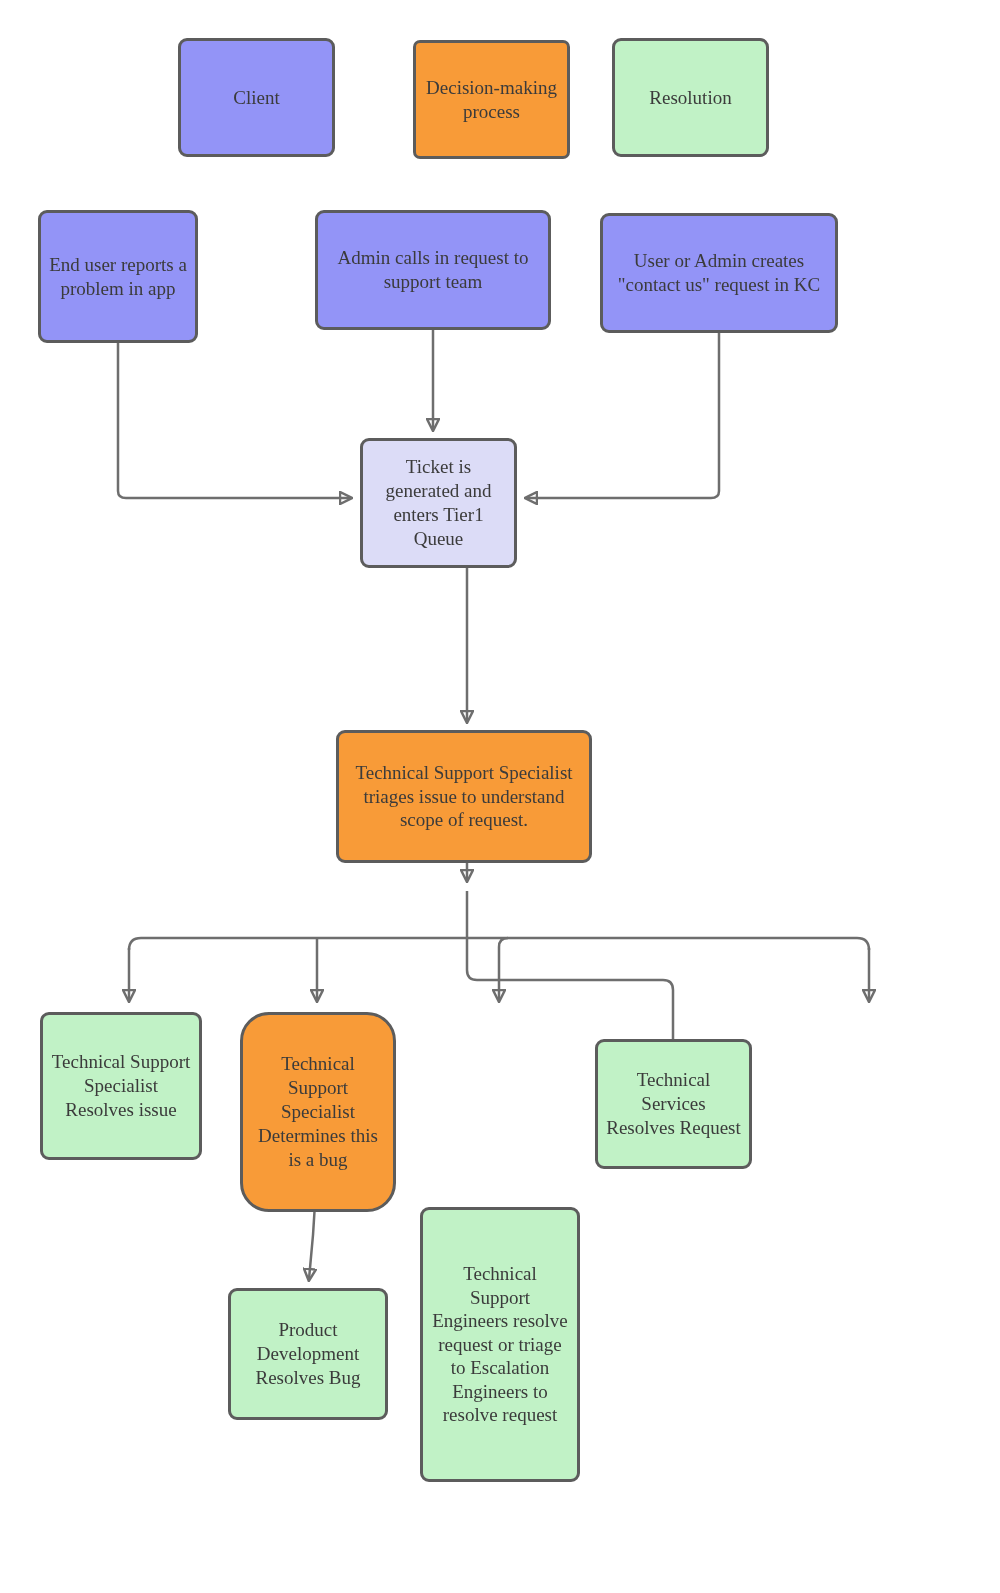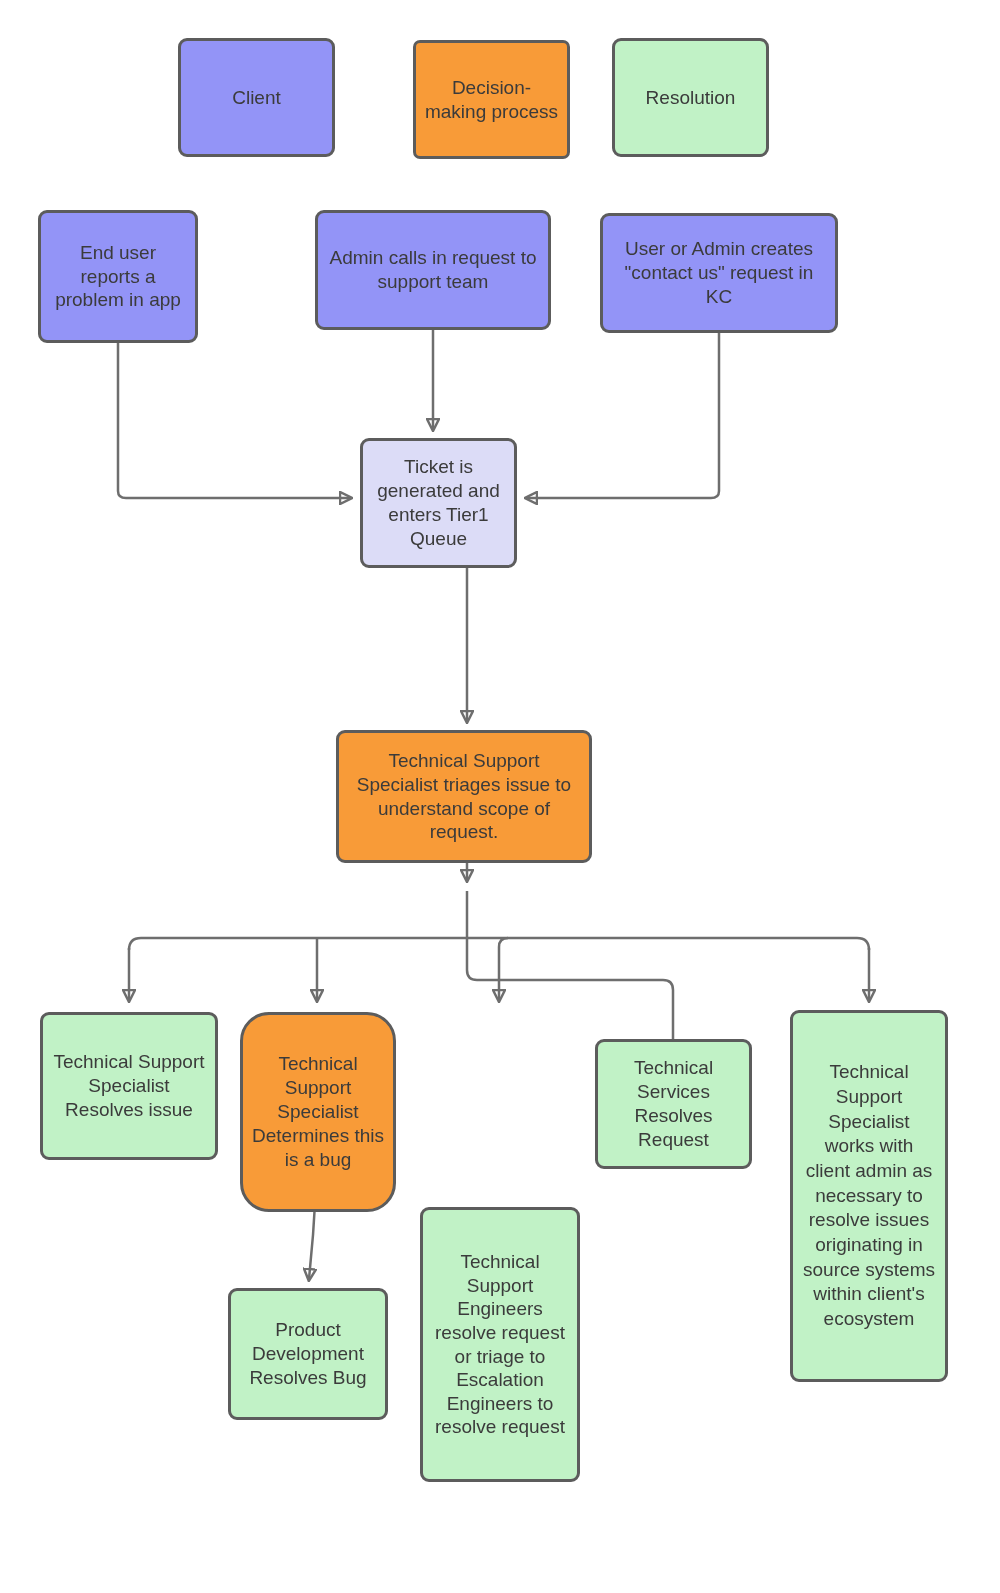--- a/index.html
+++ b/index.html
@@ -1,18 +1,18 @@
 <!DOCTYPE html>
 <html style="--c-purple: #9394f7; --c-orange: #f89b38; --c-green: #c1f2c6; --c-lavender: #dcdcf7; --c-border: #5c5c5c; --c-connector: #6e6e6e; --c-text: #3b3b3b; --c-background: #ffffff;"><head>
 <meta charset="utf-8">
 <style>
   html,body{margin:0;padding:0;background:var(--c-background,#fff);}
   .canvas{
     position:relative;width:1000px;height:1593px;overflow:hidden;
-    font-family:Liberation Sans, sans-serif;
+    font-family:Liberation Serif, serif;
     background:var(--c-background,#fff);
   }
   .edges{position:absolute;left:0;top:0;width:1000px;height:1593px;}
   .edges path{fill:none;stroke:var(--c-connector,#6e6e6e);stroke-width:2.5px;}
   .node{
     position:absolute;box-sizing:border-box;
     border:3px solid var(--c-border,#5c5c5c);border-radius:9px;
     display:flex;align-items:center;justify-content:center;text-align:center;
     padding:4px 8px;font-size:19px;line-height:1.26;color:var(--c-text,#3b3b3b);
   }
@@ -21,21 +21,21 @@
   .green{background:var(--c-green,#c1f2c6);}
   .lavender{background:var(--c-lavender,#dcdcf7);}
   .n-legend-client{left:178px;top:38px;width:157px;height:119px;}
   .n-legend-decision{left:413px;top:40px;width:157px;height:119px;border-radius:7px;}
   .n-legend-resolution{left:612px;top:38px;width:157px;height:119px;}
   .n-end-user{left:38px;top:210px;width:160px;height:133px;}
   .n-admin-calls{left:315px;top:210px;width:236px;height:120px;}
   .n-contact-us{left:600px;top:213px;width:238px;height:120px;}
   .n-ticket{left:360px;top:438px;width:157px;height:130px;}
   .n-triage{left:336px;top:730px;width:256px;height:133px;}
-  .n-resolve-issue{left:40px;top:1012px;width:178px;height:148px;}
+  .n-resolve-issue{left:40px;top:1012px;width:162px;height:148px;}
   .n-determine-bug{left:240px;top:1012px;width:156px;height:200px;border-radius:29px;}
   .n-transition-tse{left:420px;top:1010px;width:155px;height:218px;}
   .n-tech-services{left:595px;top:1039px;width:157px;height:130px;}
   .n-works-with-admin{left:790px;top:1010px;width:158px;height:372px;line-height:1.3;}
   .n-product-dev{left:228px;top:1288px;width:160px;height:132px;}
   .n-tse-resolve{left:420px;top:1207px;width:160px;height:275px;line-height:1.24;}
 </style>
 </head>
 <body>
 
@@ -71,18 +71,17 @@
   <div class="node purple n-admin-calls">Admin calls in request to support team</div>
   <div class="node purple n-contact-us">User or Admin creates "contact us" request in KC</div>
 
   <div class="node lavender n-ticket">Ticket is generated and enters Tier1  Queue</div>
 
   <div class="node orange n-triage">Technical Support Specialist triages issue to understand scope of request.</div>
 
   <div class="node green n-resolve-issue">Technical Support Specialist Resolves issue</div>
   <div class="node orange n-determine-bug">Technical Support Specialist Determines this is a bug</div>
   <div class="node green n-tech-services">Technical Services Resolves Request</div>
-  <div class="node green n-works-with-admin">Technical Support Specialist works with client admin as necessary to resolve issues originating in source systems within client's ecosystem</div>
 
   <div class="node green n-product-dev">Product Development Resolves Bug</div>
   <div class="node green n-tse-resolve">Technical Support Engineers resolve request or triage to Escalation Engineers to resolve request</div>
 
 </div>
 
 </body></html>

